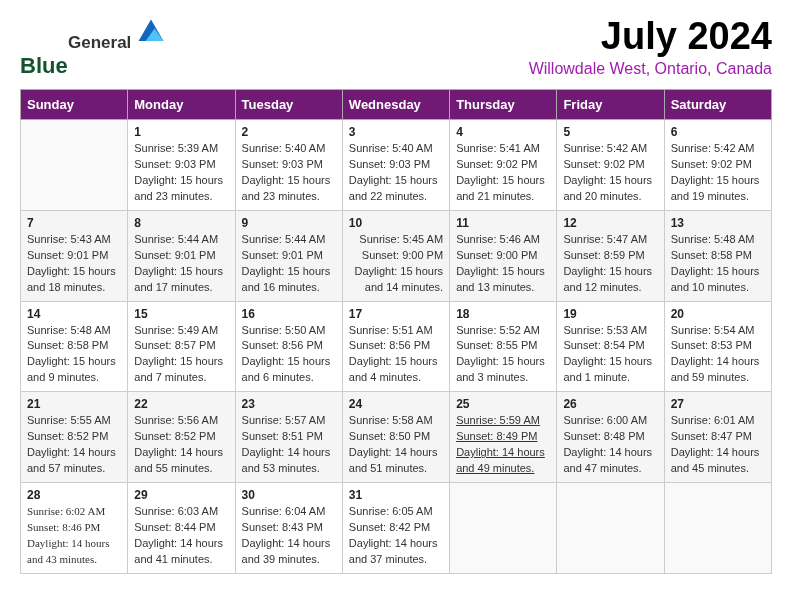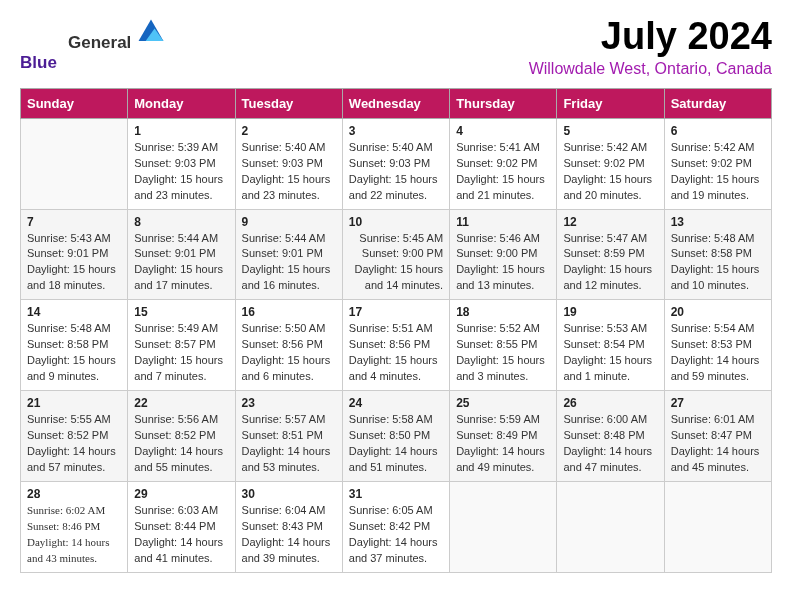--- a/index.html
+++ b/index.html
@@ -39,21 +39,21 @@
       font-size: 16px;
       color: #a21caf;
       margin-top: 2px;
     }
     table {
       width: 100%;
       border-collapse: collapse;
       margin-top: 8px;
     }
     thead tr th {
-      background-color: #be185d;
+      background-color: #701a75;
       color: #fff;
       font-size: 13px;
       font-weight: bold;
       padding: 7px 6px;
       text-align: left;
       border: 1px solid #aaa;
     }
     tbody tr td {
       border: 1px solid #ccc;
       vertical-align: top;
@@ -87,21 +87,21 @@
 </head>
 <body>
 
 <div class="header-area">
   <div class="logo">
     <div>
       <span style="font-size:17px;font-weight:bold;color:#333;margin-left:48px;">General</span><svg class="logo-icon" viewBox="0 0 36 36">
           <polygon points="18,4 32,28 4,28" fill="#1565c0"></polygon>
           <polygon points="22,14 32,28 12,28" fill="#4fc3f7"></polygon>
         </svg><br>
-      <span style="font-size:17px;font-weight:bold;color:#4c1d95;margin-left:0;">Blue</span>
+      <span style="font-size:22px;font-weight:bold;color:#14532d;margin-left:0;">Blue</span>
     </div>
   </div>
   <div class="title-area">
     <div class="main-title">July 2024</div>
     <div class="subtitle">Willowdale West, Ontario, Canada</div>
   </div>
 </div>
 
 <table>
   <thead>
@@ -287,21 +287,21 @@
         </td>
         <td>
           <span class="day-num">24</span>
           <div class="day-info" style="white-space: pre-line;">Sunrise: 5:58 AM
 Sunset: 8:50 PM
 Daylight: 14 hours
 and 51 minutes.</div>
         </td>
         <td>
           <span class="day-num">25</span>
-          <div class="day-info" style="white-space: pre-line;">Sunrise: 5:59 AM
+          <div class="day-info" style="white-space: pre-line; text-decoration: underline;">Sunrise: 5:59 AM
 Sunset: 8:49 PM
 Daylight: 14 hours
 and 49 minutes.</div>
         </td>
         <td>
           <span class="day-num">26</span>
           <div class="day-info" style="white-space: pre-line;">Sunrise: 6:00 AM
 Sunset: 8:48 PM
 Daylight: 14 hours
 and 47 minutes.</div>

